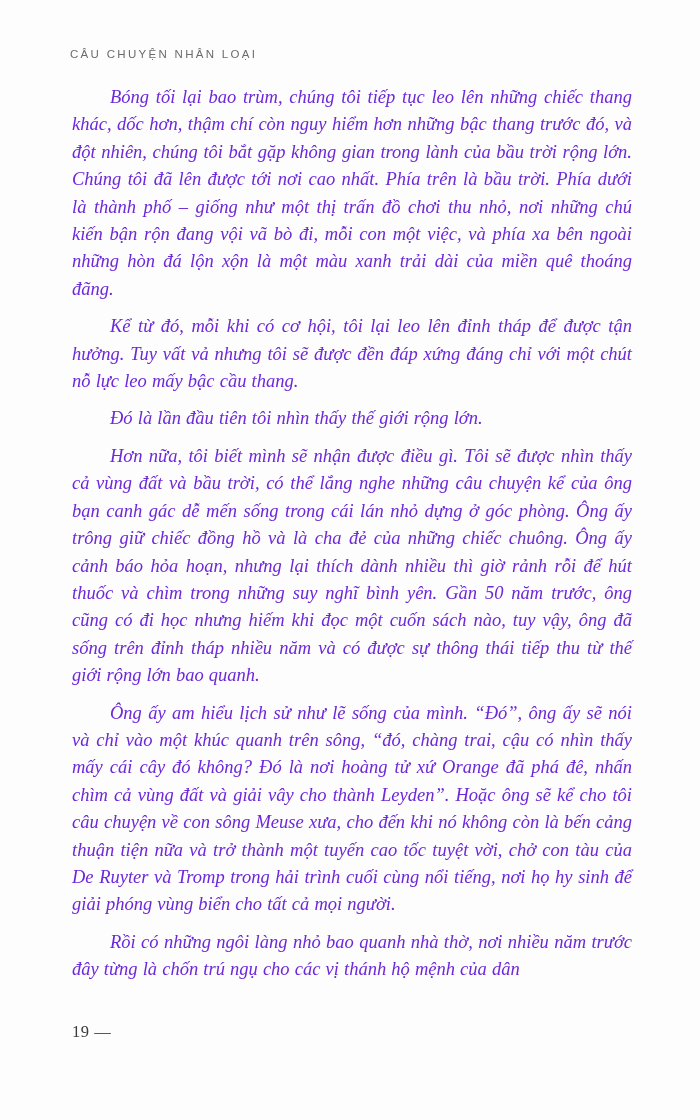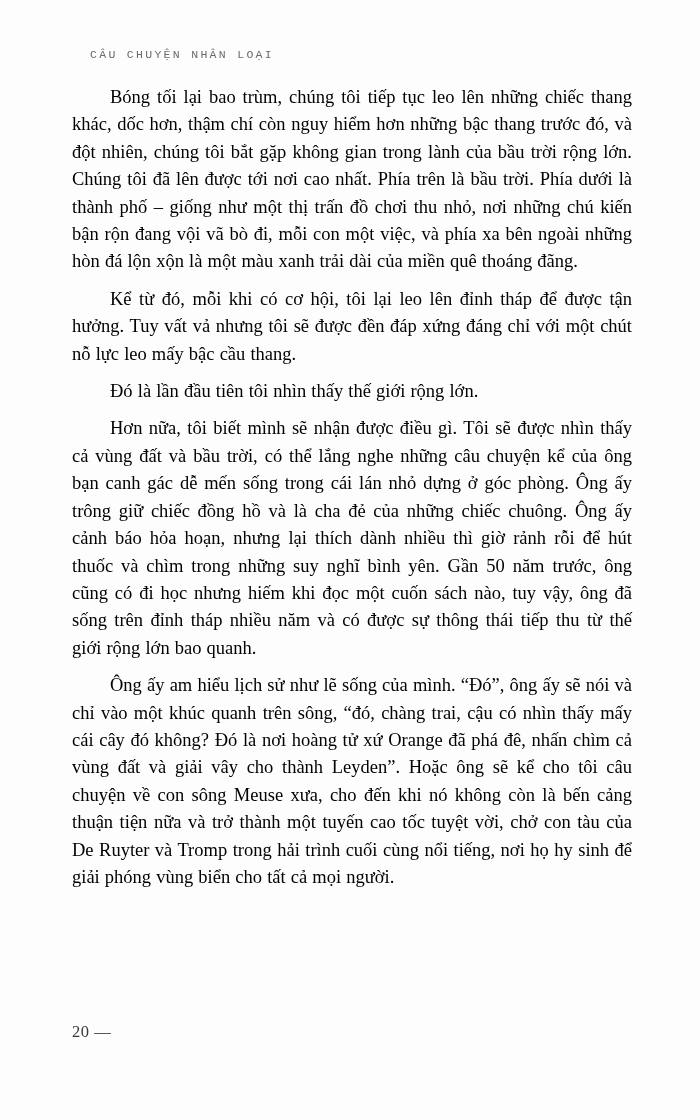--- a/index.html
+++ b/index.html
@@ -12,33 +12,34 @@
     width: 700px;
     height: 1120px;
     background: #fdfdfd;
     box-sizing: border-box;
     overflow: hidden;
     font-family: "Liberation Serif", serif;
   }
   .running-head {
     position: absolute;
     top: 48px;
-    left: 90px;
+    left: 70px;
     font-size: 11.5px;
     letter-spacing: 2.3px;
     color: #6b6b6b;
-    font-family: Liberation Mono, monospace;
+    font-family: Liberation Sans, sans-serif;
     text-align: center;
   }
   .body-text {
     position: absolute;
     top: 84px;
     left: 72px;
     width: 560px;
-    color: #000000;
+    color: #6d28d9;
+    font-style: italic;
   }
   .body-text p {
     margin: 0 0 10px 0;
     font-size: 18.5px;
     line-height: 27.4px;
     text-align: justify;
     text-indent: 38px;
     hyphens: none;
     word-spacing: 0.5px;
   }
@@ -57,17 +58,18 @@
 <div class="page">
 
   <div class="running-head">CÂU CHUYỆN NHÂN LOẠI</div>
 
   <div class="body-text">
     <p>Bóng tối lại bao trùm, chúng tôi tiếp tục leo lên những chiếc thang khác, dốc hơn, thậm chí còn nguy hiểm hơn những bậc thang trước đó, và đột nhiên, chúng tôi bắt gặp không gian trong lành của bầu trời rộng lớn. Chúng tôi đã lên được tới nơi cao nhất. Phía trên là bầu trời. Phía dưới là thành phố – giống như một thị trấn đồ chơi thu nhỏ, nơi những chú kiến bận rộn đang vội vã bò đi, mỗi con một việc, và phía xa bên ngoài những hòn đá lộn xộn là một màu xanh trải dài của miền quê thoáng đãng.</p>
     <p>Kể từ đó, mỗi khi có cơ hội, tôi lại leo lên đỉnh tháp để được tận hưởng. Tuy vất vả nhưng tôi sẽ được đền đáp xứng đáng chỉ với một chút nỗ lực leo mấy bậc cầu thang.</p>
     <p>Đó là lần đầu tiên tôi nhìn thấy thế giới rộng lớn.</p>
     <p>Hơn nữa, tôi biết mình sẽ nhận được điều gì. Tôi sẽ được nhìn thấy cả vùng đất và bầu trời, có thể lắng nghe những câu chuyện kể của ông bạn canh gác dễ mến sống trong cái lán nhỏ dựng ở góc phòng. Ông ấy trông giữ chiếc đồng hồ và là cha đẻ của những chiếc chuông. Ông ấy cảnh báo hỏa hoạn, nhưng lại thích dành nhiều thì giờ rảnh rỗi để hút thuốc và chìm trong những suy nghĩ bình yên. Gần 50 năm trước, ông cũng có đi học nhưng hiếm khi đọc một cuốn sách nào, tuy vậy, ông đã sống trên đỉnh tháp nhiều năm và có được sự thông thái tiếp thu từ thế giới rộng lớn bao quanh.</p>
     <p>Ông ấy am hiểu lịch sử như lẽ sống của mình. “Đó”, ông ấy sẽ nói và chỉ vào một khúc quanh trên sông, “đó, chàng trai, cậu có nhìn thấy mấy cái cây đó không? Đó là nơi hoàng tử xứ Orange đã phá đê, nhấn chìm cả vùng đất và giải vây cho thành Leyden”. Hoặc ông sẽ kể cho tôi câu chuyện về con sông Meuse xưa, cho đến khi nó không còn là bến cảng thuận tiện nữa và trở thành một tuyến cao tốc tuyệt vời, chở con tàu của De Ruyter và Tromp trong hải trình cuối cùng nổi tiếng, nơi họ hy sinh để giải phóng vùng biển cho tất cả mọi người.</p>
+    <p>Rồi có những ngôi làng nhỏ bao quanh nhà thờ, nơi nhiều năm trước đây từng là chốn trú ngụ cho các vị thánh hộ mệnh của dân</p>
   </div>
 
-  <div class="page-number">20 —</div>
+  <div class="page-number">19 —</div>
 
 </div>
 
 </body></html>

